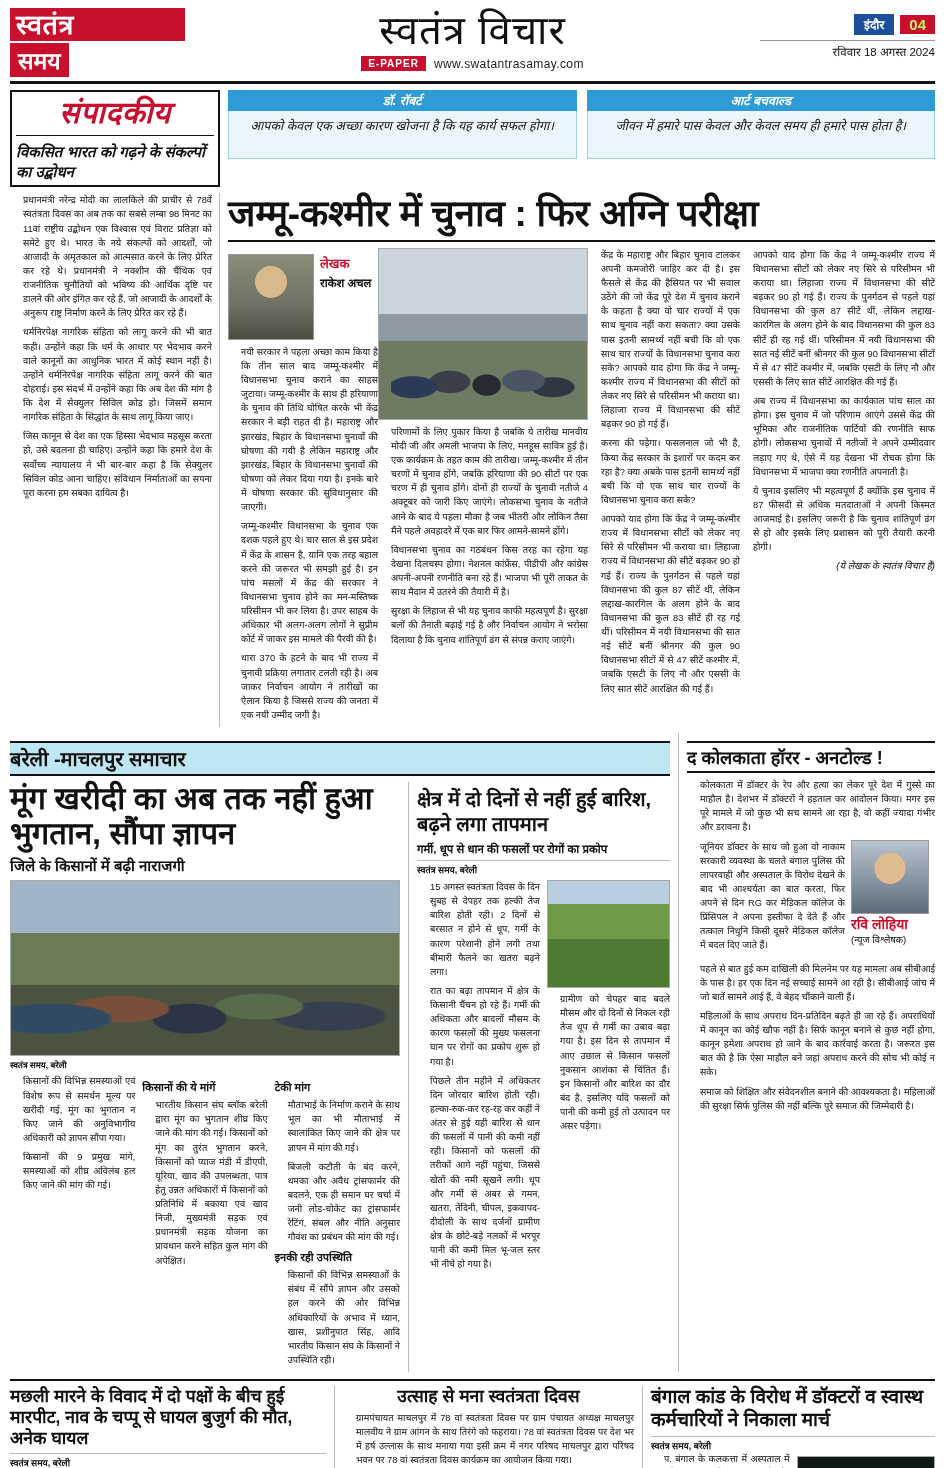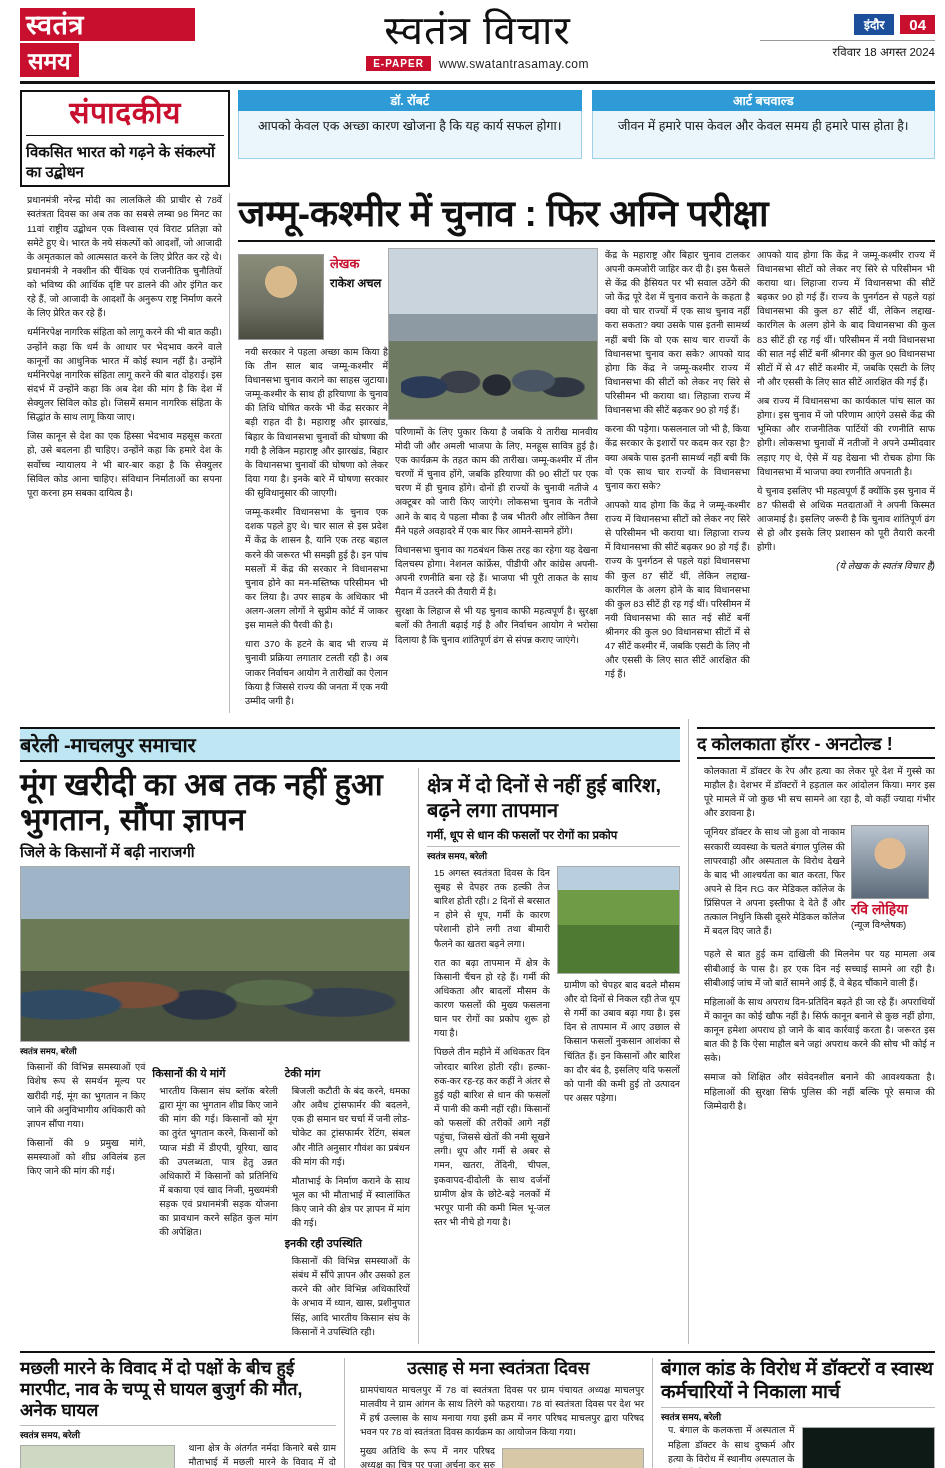--- a/index.html
+++ b/index.html
@@ -4,44 +4,44 @@
 <style>
   * { box-sizing: border-box; }
   html, body { margin:0; padding:0; }
   body {
     width: 945px; height: 1468px;
     background: #ffffff;
     font-family: "Liberation Sans", sans-serif;
     color: #111;
     overflow: hidden;
   }
-  .page { width:945px; height:1468px; position:relative; padding:8px 10px 6px 20px; }
+  .page { width:945px; height:1468px; position:relative; padding:8px 10px 6px 10px; }
 
   
   .masthead { display:flex; align-items:flex-start; justify-content:space-between;
     border-bottom:3px solid #111; padding-bottom:4px; }
   .logo-box { width:175px; }
   .logo-top { background:#c8102e; color:#fff; font-weight:bold; font-size:27px;
     line-height:1.05; padding:3px 6px 2px 6px; letter-spacing:.5px; }
   .logo-bottom { display:inline-block; background:#c8102e; color:#fff; font-weight:bold;
     font-size:23px; padding:1px 8px; margin-top:2px; }
   .mast-center { text-align:center; flex:1; padding-top:2px; }
   .mast-title { font-size:40px; font-weight:normal; letter-spacing:1px; line-height:1; }
   .mast-sub { display:flex; align-items:flex-end; justify-content:center; gap:8px; margin-top:6px; }
   .epaper-badge { background:#c8102e; color:#fff; font-size:10px; font-weight:bold;
     padding:2px 7px; letter-spacing:1px; }
   .mast-url { font-size:12px; color:#222; letter-spacing:.4px; }
   .mast-right { width:175px; text-align:right; padding-top:6px; }
   .edition-row { display:flex; justify-content:flex-end; align-items:center; gap:6px; }
   .edition { background:#1b4f9c; color:#fff; font-size:12px; font-weight:bold; padding:2px 10px; }
-  .pageno { background:#c8102e; color:#ffffff; font-size:15px; font-weight:bold; padding:1px 9px; }
+  .pageno { background:#c8102e; color:#bef264; font-size:15px; font-weight:bold; padding:1px 9px; }
   .mast-date { font-size:11.5px; margin-top:5px; border-top:1px solid #999; padding-top:3px; }
 
   
-  .topband { display:flex; gap:8px; margin-top:6px; }
+  .topband { display:flex; gap:8px; margin-top:6px;font-style:italic; }
   .edit-col { width:210px; }
   .edit-head { border:2px solid #111; padding:6px 4px 4px 4px; }
   .edit-title { font-size:30px; font-weight:bold; color:#c8102e; text-align:center;
     line-height:1; letter-spacing:.5px; }
   .edit-sub { font-size:15px; font-weight:bold; line-height:1.3; margin-top:7px;
     border-top:1px solid #111; padding-top:6px; }
   .quotes { flex:1; display:flex; gap:10px; }
   .quote-box { flex:1; }
   .quote-name { background:#2e9bd6; color:#fff; text-align:center; font-size:12.5px;
     font-weight:bold; padding:2px 0; }
@@ -49,21 +49,21 @@
     font-size:12.5px; line-height:1.45; padding:6px 8px; min-height:48px; text-align:center; }
 
   
   .main-wrap { display:flex; gap:8px; margin-top:6px; }
   .left-col { width:210px; border-right:1px solid #bbb; padding-right:7px; }
   .right-main { flex:1; }
   .headline { font-size:37px; font-weight:bold; line-height:1.12; letter-spacing:-.3px;
     border-bottom:2px solid #111; padding-bottom:5px; }
 
   .body-text { font-size:9.3px; line-height:1.52; text-align:justify; }
-  .body-text p { margin:0 0 5px 7px; }
+  .body-text p { margin:0 0 5px 13px; }
 
   .author-block { display:flex; gap:6px; margin-top:6px; }
   .author-photo { width:86px; height:86px; background:
       radial-gradient(circle at 50% 32%, #d8b98c 0 22%, transparent 23%),
       linear-gradient(#8b8d7a, #6e7163 60%, #4b4d42);
     border:1px solid #999; }
   .author-meta { font-size:11px; }
   .author-tag { color:#c8102e; font-weight:bold; font-size:13px; }
   .author-name { font-weight:bold; font-size:11.5px; margin-top:3px; }
 
@@ -266,22 +266,22 @@
             <div style="flex:1" class="body-text">
               <p>किसानों की विभिन्न समस्याओं एवं विशेष रूप से समर्थन मूल्य पर खरीदी गई, मूंग का भुगतान न किए जाने की अनुविभागीय अधिकारी को ज्ञापन सौंपा गया।</p>
               <p>किसानों की 9 प्रमुख मांगे, समस्याओं को शीघ्र अविलंब हल किए जाने की मांग की गई।</p>
             </div>
             <div style="flex:1" class="body-text">
               <div class="list-head">किसानों की ये मांगें</div>
               <p>भारतीय किसान संघ ब्लॉक बरेली द्वारा मूंग का भुगतान शीघ्र किए जाने की मांग की गई। किसानों को मूंग का तुरंत भुगतान करने, किसानों को प्याज मंडी में डीएपी, यूरिया, खाद की उपलब्धता, पात्र हेतु उन्नत अधिकारों में किसानों को प्रतिनिधि में बकाया एवं खाद निजी, मुख्यमंत्री सड़क एवं प्रधानमंत्री सड़क योजना का प्रावधान करने सहित कुल मांग की अपेक्षित।</p>
             </div>
             <div style="flex:1" class="body-text">
               <div class="list-head">टेकी मांग</div>
+              <p>मौताभाई के निर्माण कराने के साथ भूल का भी मौताभाई में स्वालांकित किए जाने की क्षेत्र पर ज्ञापन में मांग की गई।</p>
               <p>बिजली कटौती के बंद करने, धमका और अवैध ट्रांसफार्मर की बदलने, एक ही समान घर चर्चा में जनी लोड-चोकेट का ट्रांसफार्मर रेटिंग, संबल और नीति अनुसार गौवंश का प्रबंधन की मांग की गई।</p>
-              <p>मौताभाई के निर्माण कराने के साथ भूल का भी मौताभाई में स्वालांकित किए जाने की क्षेत्र पर ज्ञापन में मांग की गई।</p>
               <div class="list-head">इनकी रही उपस्थिति</div>
               <p>किसानों की विभिन्न समस्याओं के संबंध में सौंपे ज्ञापन और उसको हल करने की ओर विभिन्न अधिकारियों के अभाव में ध्यान, खास, प्रशीनुपात सिंह, आदि भारतीय किसान संघ के किसानों ने उपस्थिति रही।</p>
             </div>
           </div>
         </div>
 
         <div style="flex:1; border-left:1px solid #bbb; padding-left:8px;">
           <div class="sm-head" style="font-size:20px">क्षेत्र में दो दिनों से नहीं हुई बारिश, बढ़ने लगा तापमान</div>
           <div style="font-size:11.5px; font-weight:bold; margin-top:4px;">गर्मी, धूप से धान की फसलों पर रोगों का प्रकोप</div>
           <div class="byline">स्वतंत्र समय, बरेली</div>

